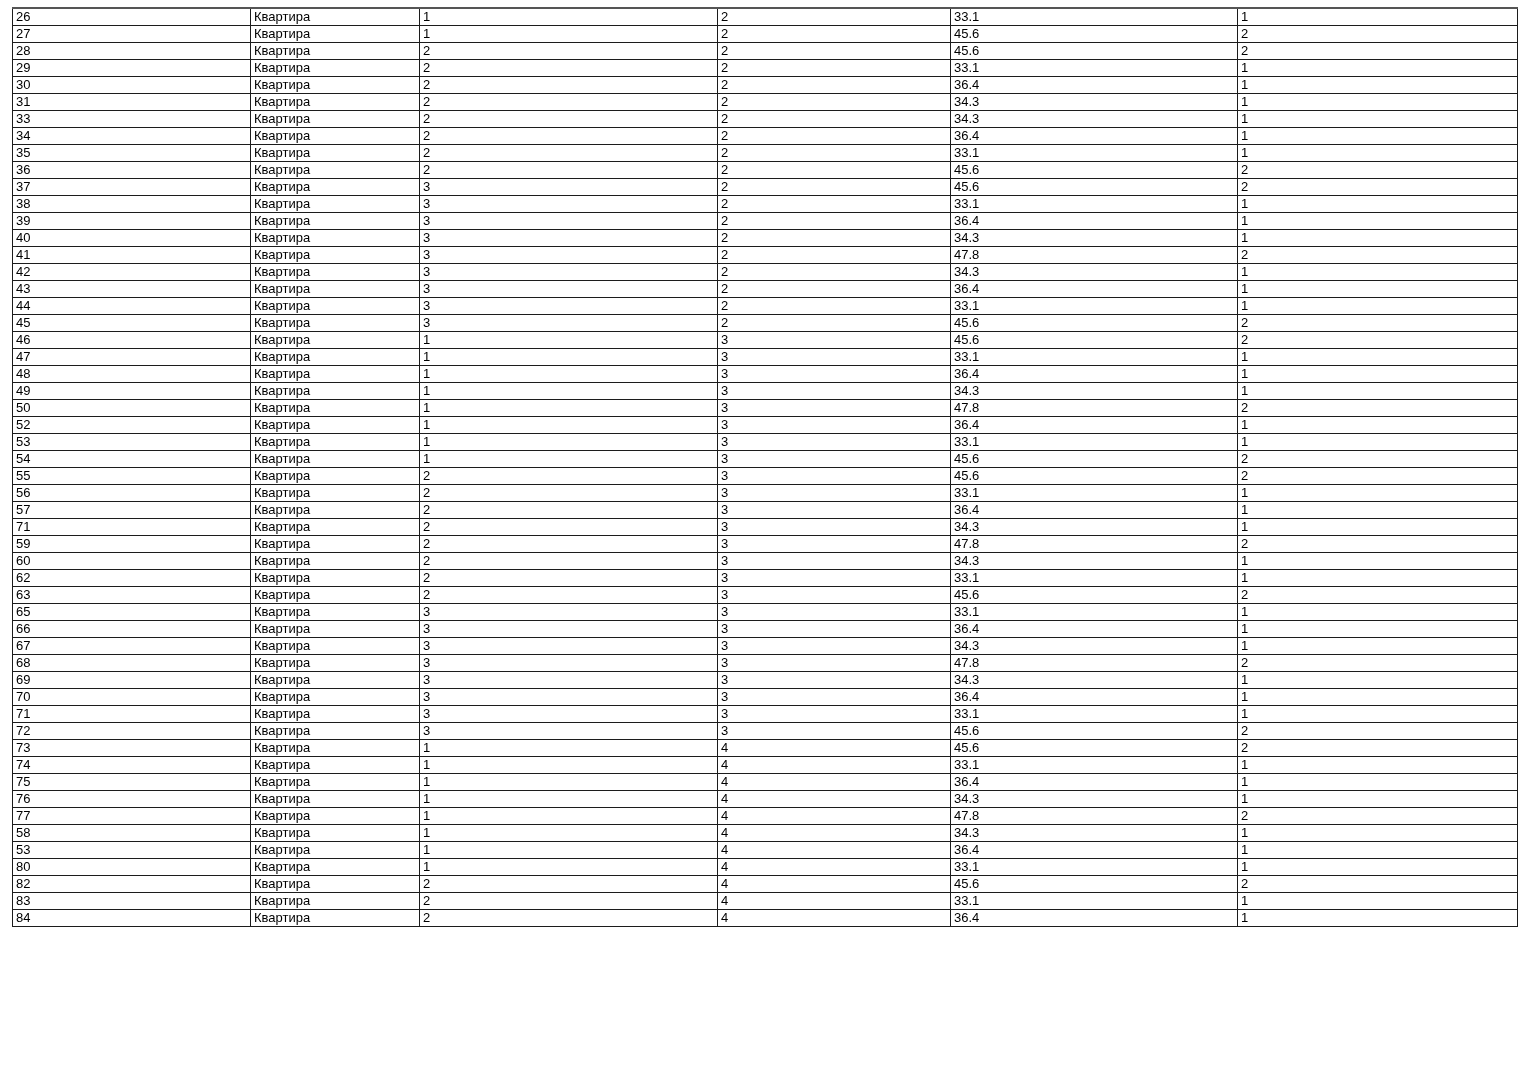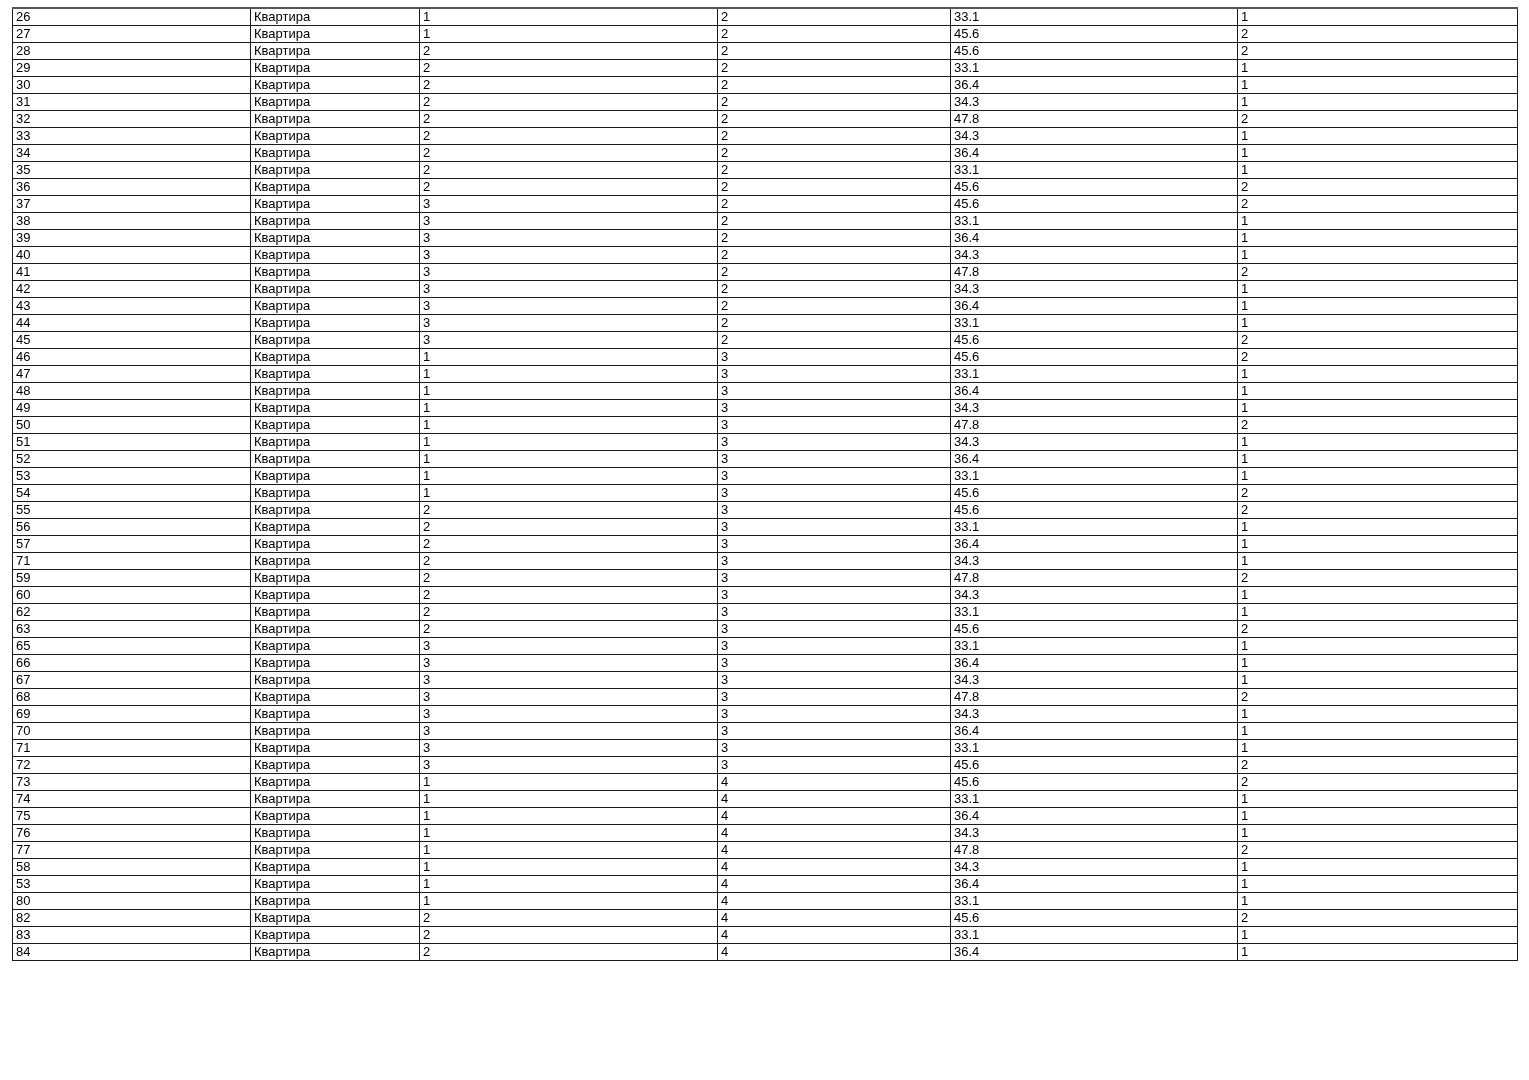--- a/index.html
+++ b/index.html
@@ -102,178 +102,162 @@
   </tr>
         <tr>
     <td>31</td>
     <td>Квартира</td>
     <td>2</td>
     <td>2</td>
     <td>34.3</td>
     <td>1</td>
   </tr>
         <tr>
-    <td>32</td>
-    <td>Квартира</td>
-    <td>2</td>
+    <td>33</td>
+    <td>Квартира</td>
+    <td>2</td>
+    <td>2</td>
+    <td>34.3</td>
+    <td>1</td>
+  </tr>
+        <tr>
+    <td>34</td>
+    <td>Квартира</td>
+    <td>2</td>
+    <td>2</td>
+    <td>36.4</td>
+    <td>1</td>
+  </tr>
+        <tr>
+    <td>35</td>
+    <td>Квартира</td>
+    <td>2</td>
+    <td>2</td>
+    <td>33.1</td>
+    <td>1</td>
+  </tr>
+        <tr>
+    <td>36</td>
+    <td>Квартира</td>
+    <td>2</td>
+    <td>2</td>
+    <td>45.6</td>
+    <td>2</td>
+  </tr>
+        <tr>
+    <td>37</td>
+    <td>Квартира</td>
+    <td>3</td>
+    <td>2</td>
+    <td>45.6</td>
+    <td>2</td>
+  </tr>
+        <tr>
+    <td>38</td>
+    <td>Квартира</td>
+    <td>3</td>
+    <td>2</td>
+    <td>33.1</td>
+    <td>1</td>
+  </tr>
+        <tr>
+    <td>39</td>
+    <td>Квартира</td>
+    <td>3</td>
+    <td>2</td>
+    <td>36.4</td>
+    <td>1</td>
+  </tr>
+        <tr>
+    <td>40</td>
+    <td>Квартира</td>
+    <td>3</td>
+    <td>2</td>
+    <td>34.3</td>
+    <td>1</td>
+  </tr>
+        <tr>
+    <td>41</td>
+    <td>Квартира</td>
+    <td>3</td>
     <td>2</td>
     <td>47.8</td>
     <td>2</td>
   </tr>
         <tr>
-    <td>33</td>
-    <td>Квартира</td>
-    <td>2</td>
-    <td>2</td>
-    <td>34.3</td>
-    <td>1</td>
-  </tr>
-        <tr>
-    <td>34</td>
-    <td>Квартира</td>
-    <td>2</td>
-    <td>2</td>
-    <td>36.4</td>
-    <td>1</td>
-  </tr>
-        <tr>
-    <td>35</td>
-    <td>Квартира</td>
-    <td>2</td>
-    <td>2</td>
-    <td>33.1</td>
-    <td>1</td>
-  </tr>
-        <tr>
-    <td>36</td>
-    <td>Квартира</td>
-    <td>2</td>
-    <td>2</td>
-    <td>45.6</td>
-    <td>2</td>
-  </tr>
-        <tr>
-    <td>37</td>
-    <td>Квартира</td>
-    <td>3</td>
-    <td>2</td>
-    <td>45.6</td>
-    <td>2</td>
-  </tr>
-        <tr>
-    <td>38</td>
-    <td>Квартира</td>
-    <td>3</td>
-    <td>2</td>
-    <td>33.1</td>
-    <td>1</td>
-  </tr>
-        <tr>
-    <td>39</td>
-    <td>Квартира</td>
-    <td>3</td>
-    <td>2</td>
-    <td>36.4</td>
-    <td>1</td>
-  </tr>
-        <tr>
-    <td>40</td>
-    <td>Квартира</td>
-    <td>3</td>
-    <td>2</td>
-    <td>34.3</td>
-    <td>1</td>
-  </tr>
-        <tr>
-    <td>41</td>
-    <td>Квартира</td>
-    <td>3</td>
-    <td>2</td>
+    <td>42</td>
+    <td>Квартира</td>
+    <td>3</td>
+    <td>2</td>
+    <td>34.3</td>
+    <td>1</td>
+  </tr>
+        <tr>
+    <td>43</td>
+    <td>Квартира</td>
+    <td>3</td>
+    <td>2</td>
+    <td>36.4</td>
+    <td>1</td>
+  </tr>
+        <tr>
+    <td>44</td>
+    <td>Квартира</td>
+    <td>3</td>
+    <td>2</td>
+    <td>33.1</td>
+    <td>1</td>
+  </tr>
+        <tr>
+    <td>45</td>
+    <td>Квартира</td>
+    <td>3</td>
+    <td>2</td>
+    <td>45.6</td>
+    <td>2</td>
+  </tr>
+        <tr>
+    <td>46</td>
+    <td>Квартира</td>
+    <td>1</td>
+    <td>3</td>
+    <td>45.6</td>
+    <td>2</td>
+  </tr>
+        <tr>
+    <td>47</td>
+    <td>Квартира</td>
+    <td>1</td>
+    <td>3</td>
+    <td>33.1</td>
+    <td>1</td>
+  </tr>
+        <tr>
+    <td>48</td>
+    <td>Квартира</td>
+    <td>1</td>
+    <td>3</td>
+    <td>36.4</td>
+    <td>1</td>
+  </tr>
+        <tr>
+    <td>49</td>
+    <td>Квартира</td>
+    <td>1</td>
+    <td>3</td>
+    <td>34.3</td>
+    <td>1</td>
+  </tr>
+        <tr>
+    <td>50</td>
+    <td>Квартира</td>
+    <td>1</td>
+    <td>3</td>
     <td>47.8</td>
     <td>2</td>
-  </tr>
-        <tr>
-    <td>42</td>
-    <td>Квартира</td>
-    <td>3</td>
-    <td>2</td>
-    <td>34.3</td>
-    <td>1</td>
-  </tr>
-        <tr>
-    <td>43</td>
-    <td>Квартира</td>
-    <td>3</td>
-    <td>2</td>
-    <td>36.4</td>
-    <td>1</td>
-  </tr>
-        <tr>
-    <td>44</td>
-    <td>Квартира</td>
-    <td>3</td>
-    <td>2</td>
-    <td>33.1</td>
-    <td>1</td>
-  </tr>
-        <tr>
-    <td>45</td>
-    <td>Квартира</td>
-    <td>3</td>
-    <td>2</td>
-    <td>45.6</td>
-    <td>2</td>
-  </tr>
-        <tr>
-    <td>46</td>
-    <td>Квартира</td>
-    <td>1</td>
-    <td>3</td>
-    <td>45.6</td>
-    <td>2</td>
-  </tr>
-        <tr>
-    <td>47</td>
-    <td>Квартира</td>
-    <td>1</td>
-    <td>3</td>
-    <td>33.1</td>
-    <td>1</td>
-  </tr>
-        <tr>
-    <td>48</td>
-    <td>Квартира</td>
-    <td>1</td>
-    <td>3</td>
-    <td>36.4</td>
-    <td>1</td>
-  </tr>
-        <tr>
-    <td>49</td>
-    <td>Квартира</td>
-    <td>1</td>
-    <td>3</td>
-    <td>34.3</td>
-    <td>1</td>
-  </tr>
-        <tr>
-    <td>50</td>
-    <td>Квартира</td>
-    <td>1</td>
-    <td>3</td>
-    <td>47.8</td>
-    <td>2</td>
-  </tr>
-        <tr>
-    <td>51</td>
-    <td>Квартира</td>
-    <td>1</td>
-    <td>3</td>
-    <td>34.3</td>
-    <td>1</td>
   </tr>
         <tr>
     <td>52</td>
     <td>Квартира</td>
     <td>1</td>
     <td>3</td>
     <td>36.4</td>
     <td>1</td>
   </tr>
         <tr>

